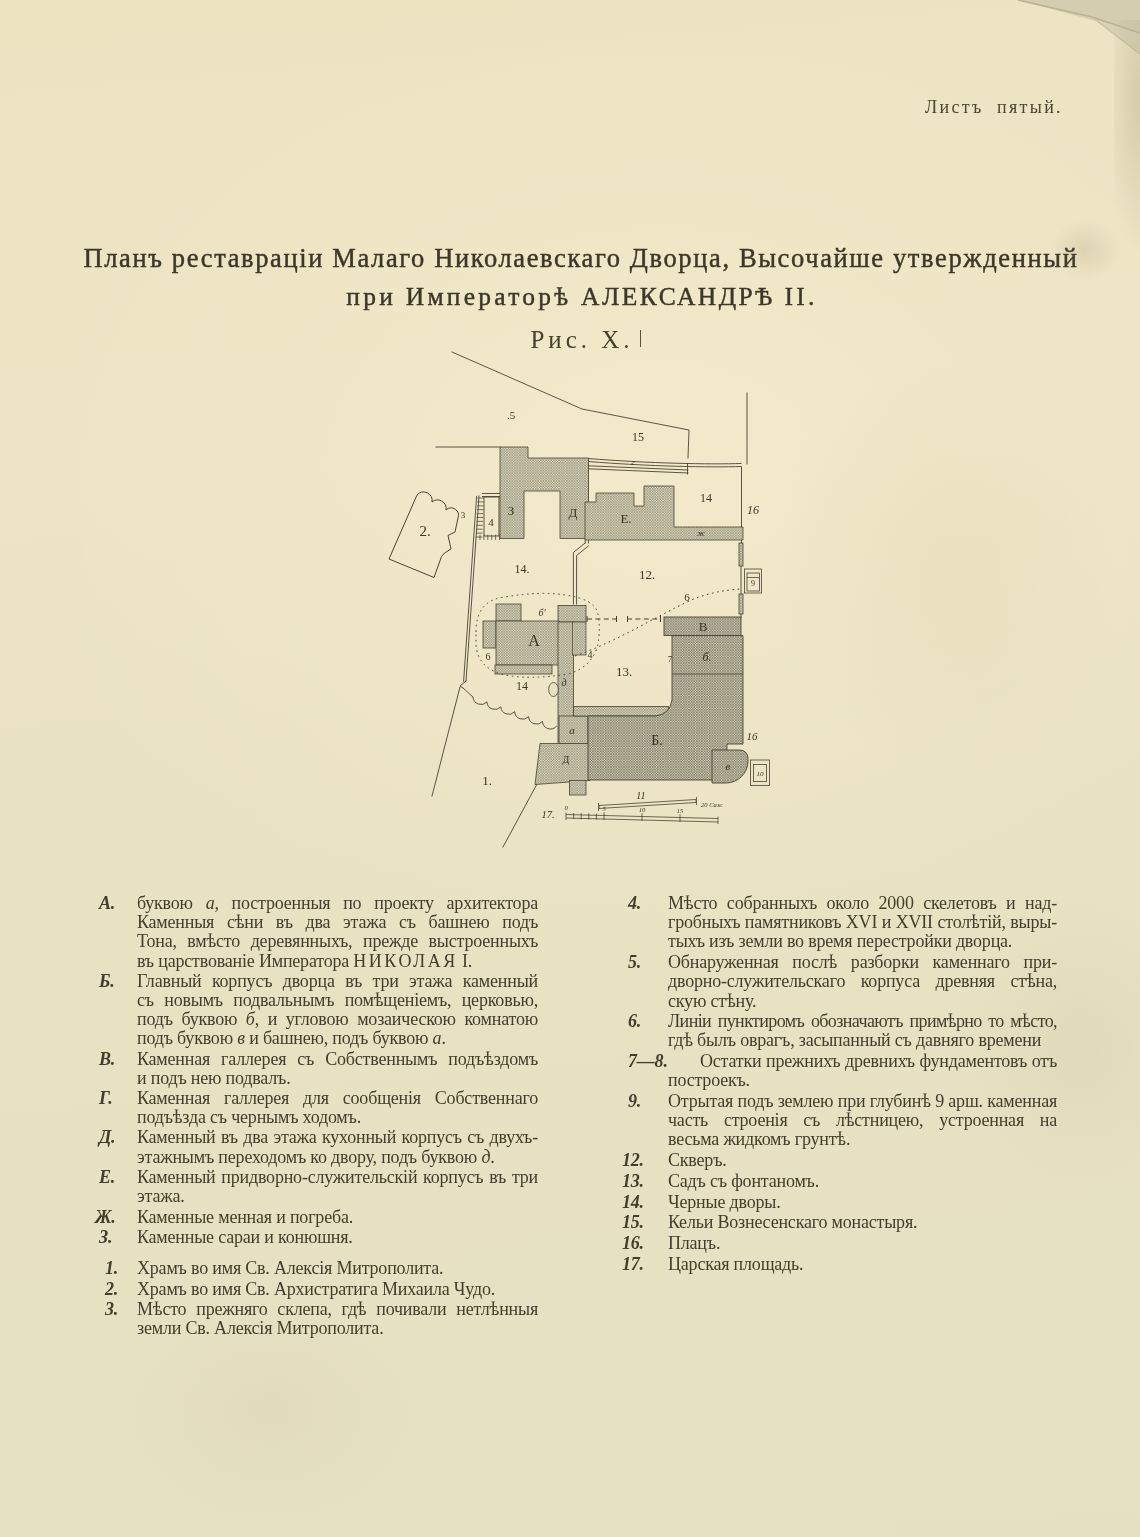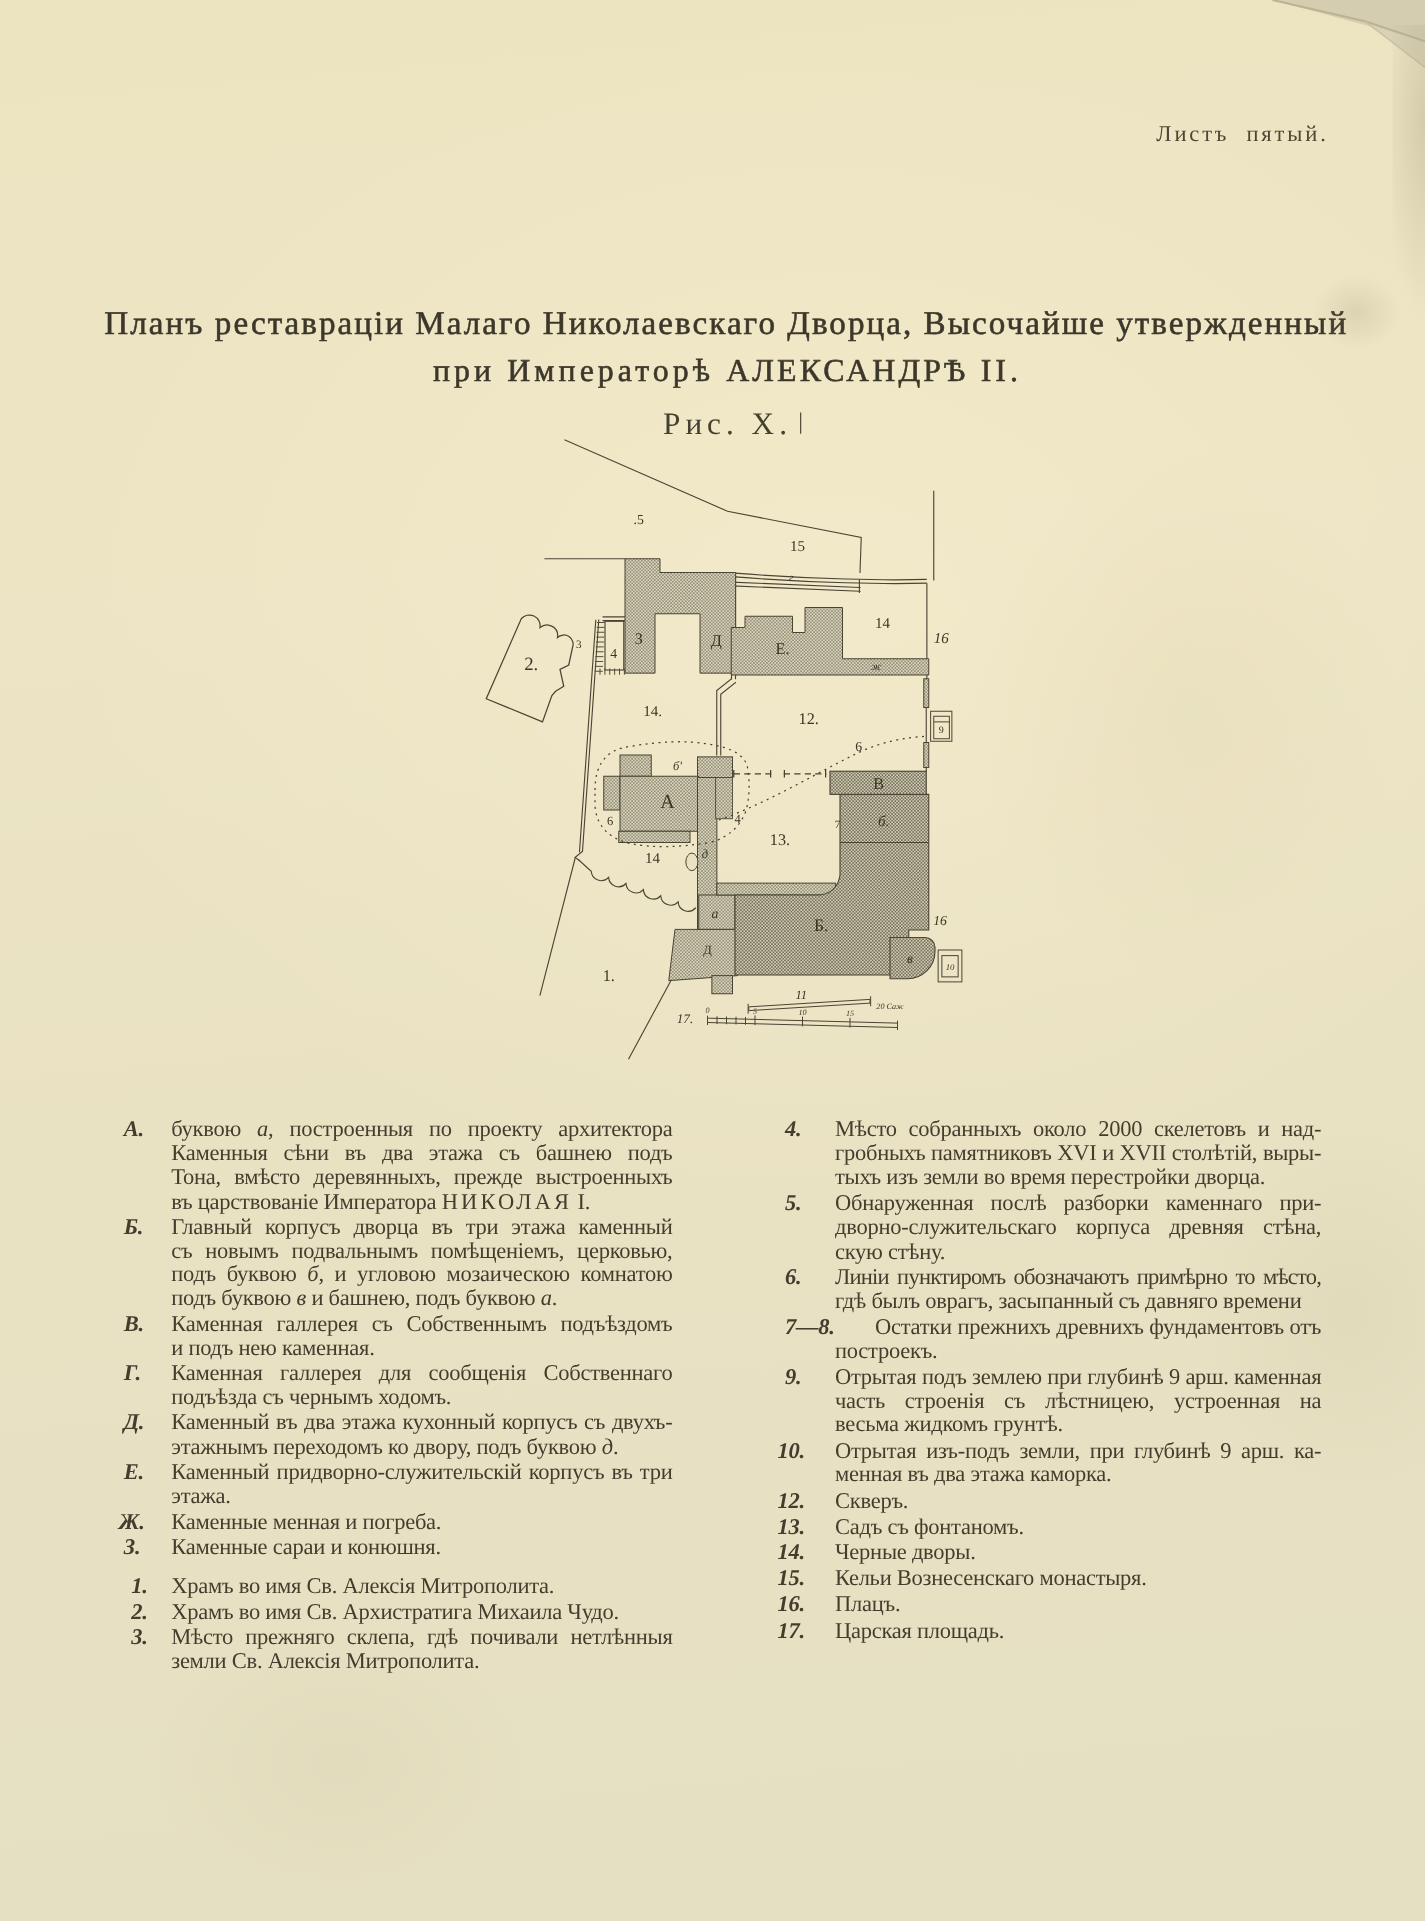--- a/index.html
+++ b/index.html
@@ -261,21 +261,21 @@
       <span class="lbl" style="left:-38px">Б.</span>
   <div class="j">Главный корпусъ дворца въ три этажа каменный</div>
   <div class="j">съ новымъ подвальнымъ помѣщеніемъ, церковью,</div>
   <div class="j">подъ буквою <i>б</i>, и угловою мозаическою комнатою</div>
   <div>подъ буквою <i>в</i> и башнею, подъ буквою <i>а</i>.</div>
  </div>
 
  <div class="item" style="margin-top:1px">
       <span class="lbl" style="left:-38px">В.</span>
   <div class="j">Каменная галлерея съ Собственнымъ подъѣздомъ</div>
-  <div>и подъ нею каменная.</div>
+  <div>и подъ нею подвалъ.</div>
  </div>
 
  <div class="item" style="margin-top:1px">
       <span class="lbl" style="left:-38px">Г.</span>
   <div class="j">Каменная галлерея для сообщенія Собственнаго</div>
   <div>подъѣзда съ чернымъ ходомъ.</div>
  </div>
 
  <div class="item" style="margin-top:1px">
       <span class="lbl" style="left:-38px">Д.</span>
@@ -344,25 +344,20 @@
   <div>построекъ.</div>
  </div>
 
  <div class="item" style="margin-top:1.5px">
       <span class="lbl" style="left:-40px">9.</span>
   <div class="j">Отрытая подъ землею при глубинѣ 9 арш. каменная</div>
   <div class="j">часть строенія съ лѣстницею, устроенная на</div>
   <div>весьма жидкомъ грунтѣ.</div>
  </div>
 
- <div class="item" style="margin-top:1.5px">
-      <span class="lbl" style="left:-46px">10.</span>
-  <div class="j">Отрытая изъ-подъ земли, при глубинѣ 9 арш. ка-</div>
-  <div>менная въ два этажа каморка.</div>
- </div>
 
 
  <div class="item" style="margin-top:1.5px">
       <span class="lbl" style="left:-46px">12.</span>
   <div>Скверъ.</div>
  </div>
 
  <div class="item" style="margin-top:1.5px">
       <span class="lbl" style="left:-46px">13.</span>
   <div>Садъ съ фонтаномъ.</div>

